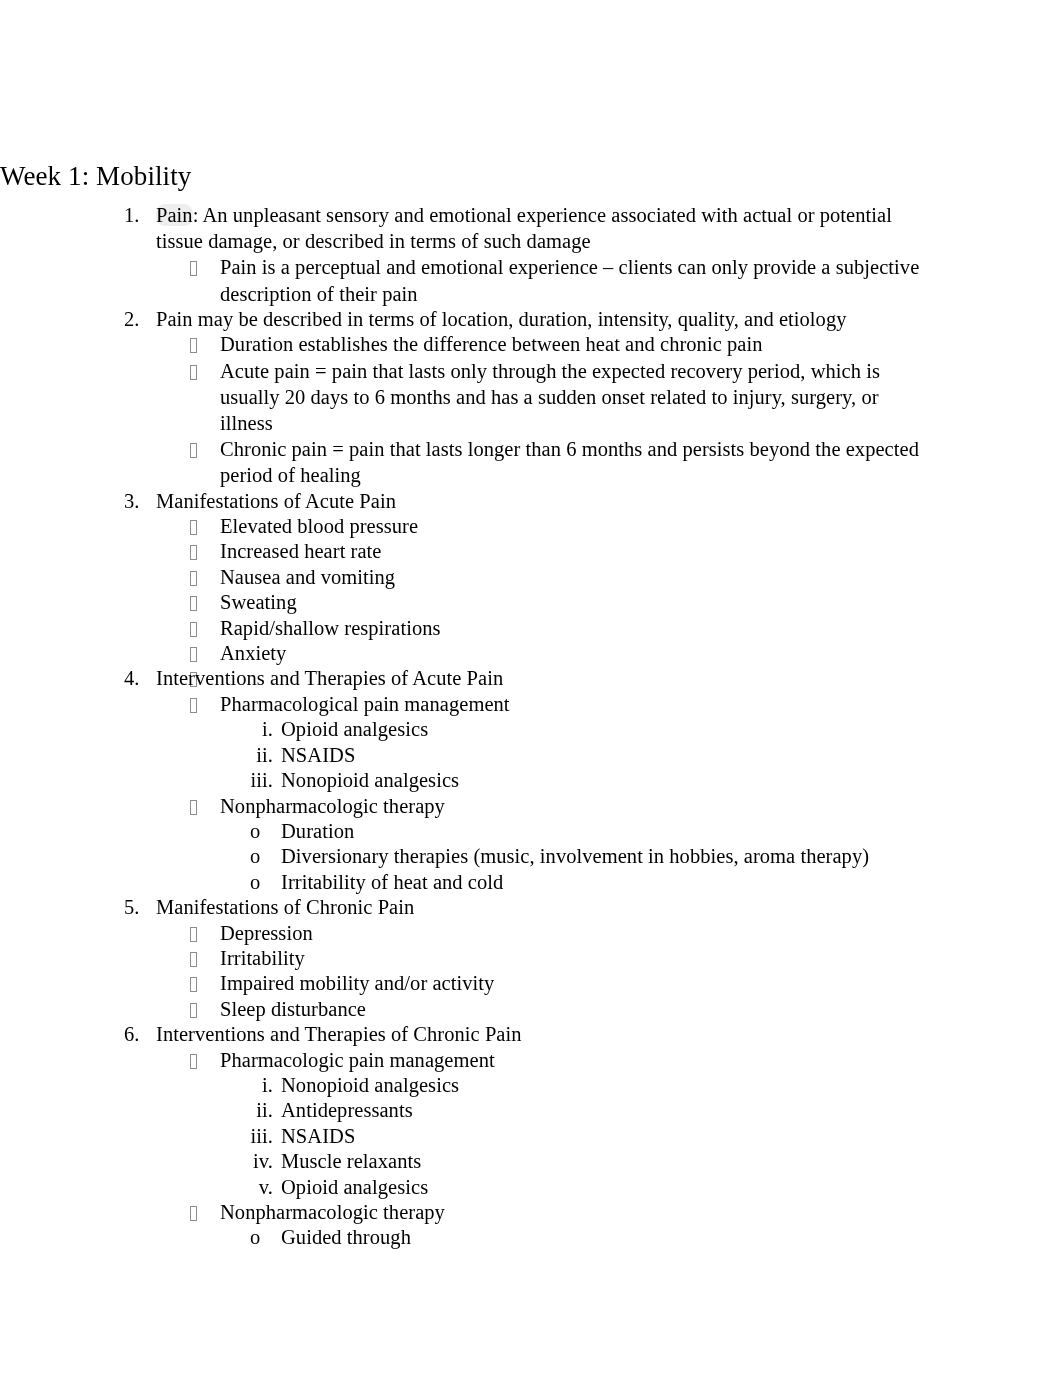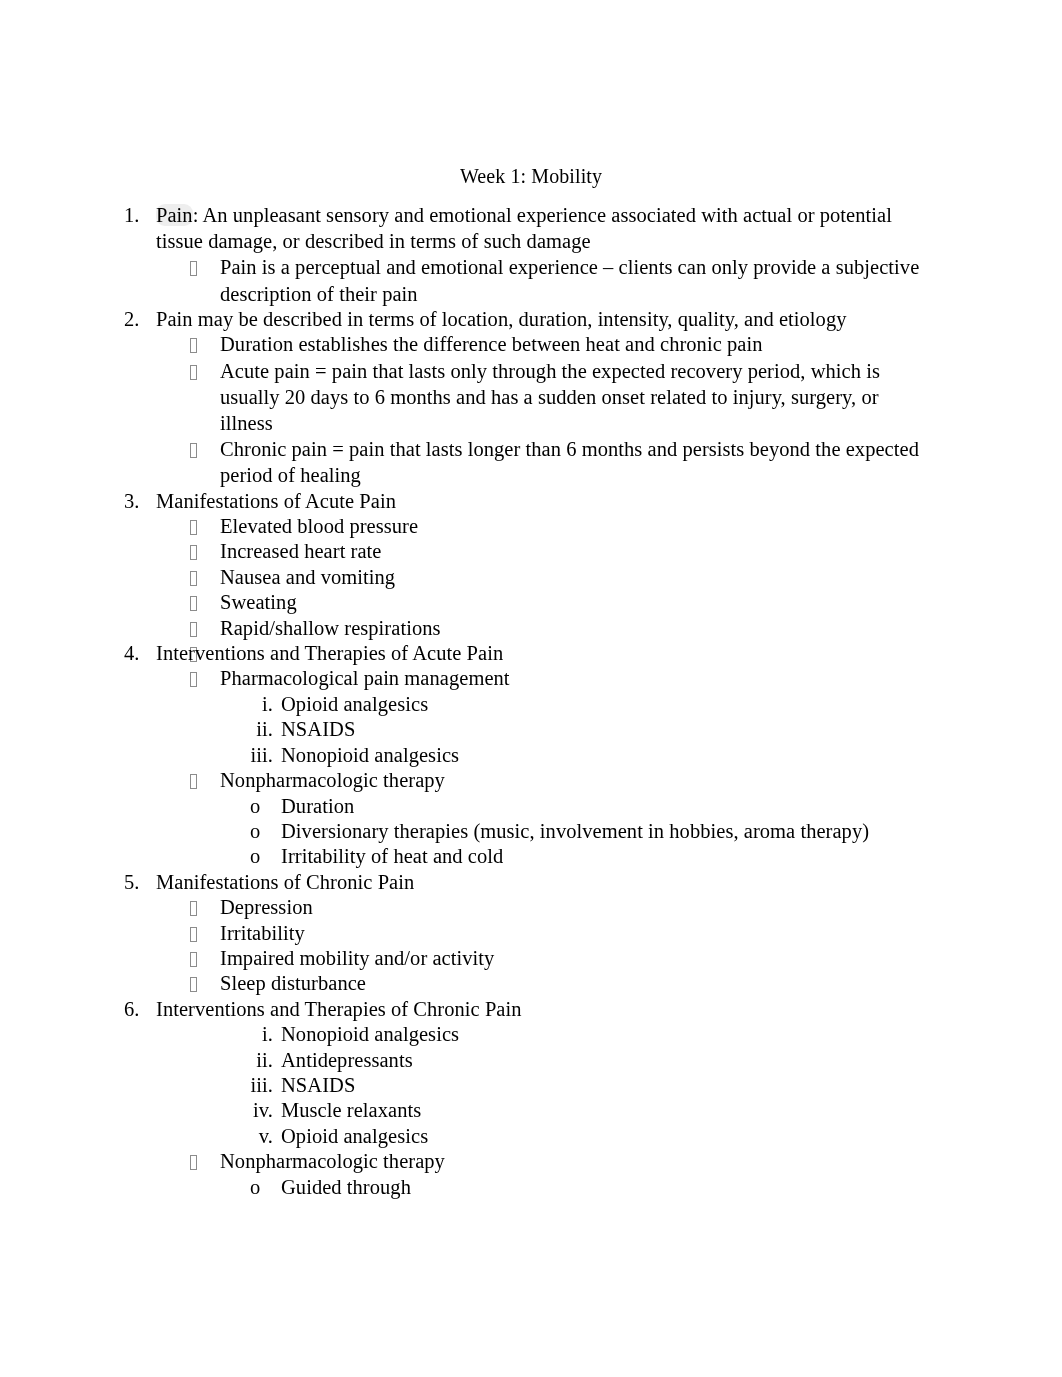--- a/index.html
+++ b/index.html
@@ -15,22 +15,22 @@
     font-family: "Liberation Serif", "DejaVu Serif", serif;
     color: #000000;
     overflow: hidden;
   }
 
   .doc-title {
     position: absolute;
     top: 164px;
     left: 0;
     width: 1062px;
-    text-align: center;
-    font-size: 20px;
+    text-align: left;
+    font-size: 27px;
     line-height: 24px;
     letter-spacing: 0.1px;
   }
 
   .body-block {
     position: absolute;
     top: 202px;
     left: 124px;
     width: 806px;
   }
@@ -143,20 +143,24 @@
     <div class="row lvl2">
       <span class="marker"><i class="tofu"></i></span>
       <span class="text">Sweating</span>
     </div>
     <div class="row lvl2">
       <span class="marker"><i class="tofu"></i></span>
       <span class="text">Rapid/shallow respirations</span>
     </div>
     <div class="row lvl2">
       <span class="marker"><i class="tofu"></i></span>
+      <span class="text">Anxiety</span>
+    </div>
+    <div class="row lvl2">
+      <span class="marker"><i class="tofu"></i></span>
     </div>
 
     <div class="row lvl1">
       <span class="marker">4.</span>
       <span class="text">Interventions and Therapies of Acute Pain</span>
     </div>
     <div class="row lvl2">
       <span class="marker"><i class="tofu"></i></span>
       <span class="text">Pharmacological pain management</span>
     </div>
@@ -207,20 +211,24 @@
     </div>
     <div class="row lvl2">
       <span class="marker"><i class="tofu"></i></span>
       <span class="text">Sleep disturbance</span>
     </div>
 
     <div class="row lvl1">
       <span class="marker">6.</span>
       <span class="text">Interventions and Therapies of Chronic Pain</span>
     </div>
+    <div class="row lvl2">
+      <span class="marker"><i class="tofu"></i></span>
+      <span class="text">Pharmacologic pain management</span>
+    </div>
     <div class="row lvl3r">
       <span class="marker">i.</span>
       <span class="text">Nonopioid analgesics</span>
     </div>
     <div class="row lvl3r">
       <span class="marker">ii.</span>
       <span class="text">Antidepressants</span>
     </div>
     <div class="row lvl3r">
       <span class="marker">iii.</span>

